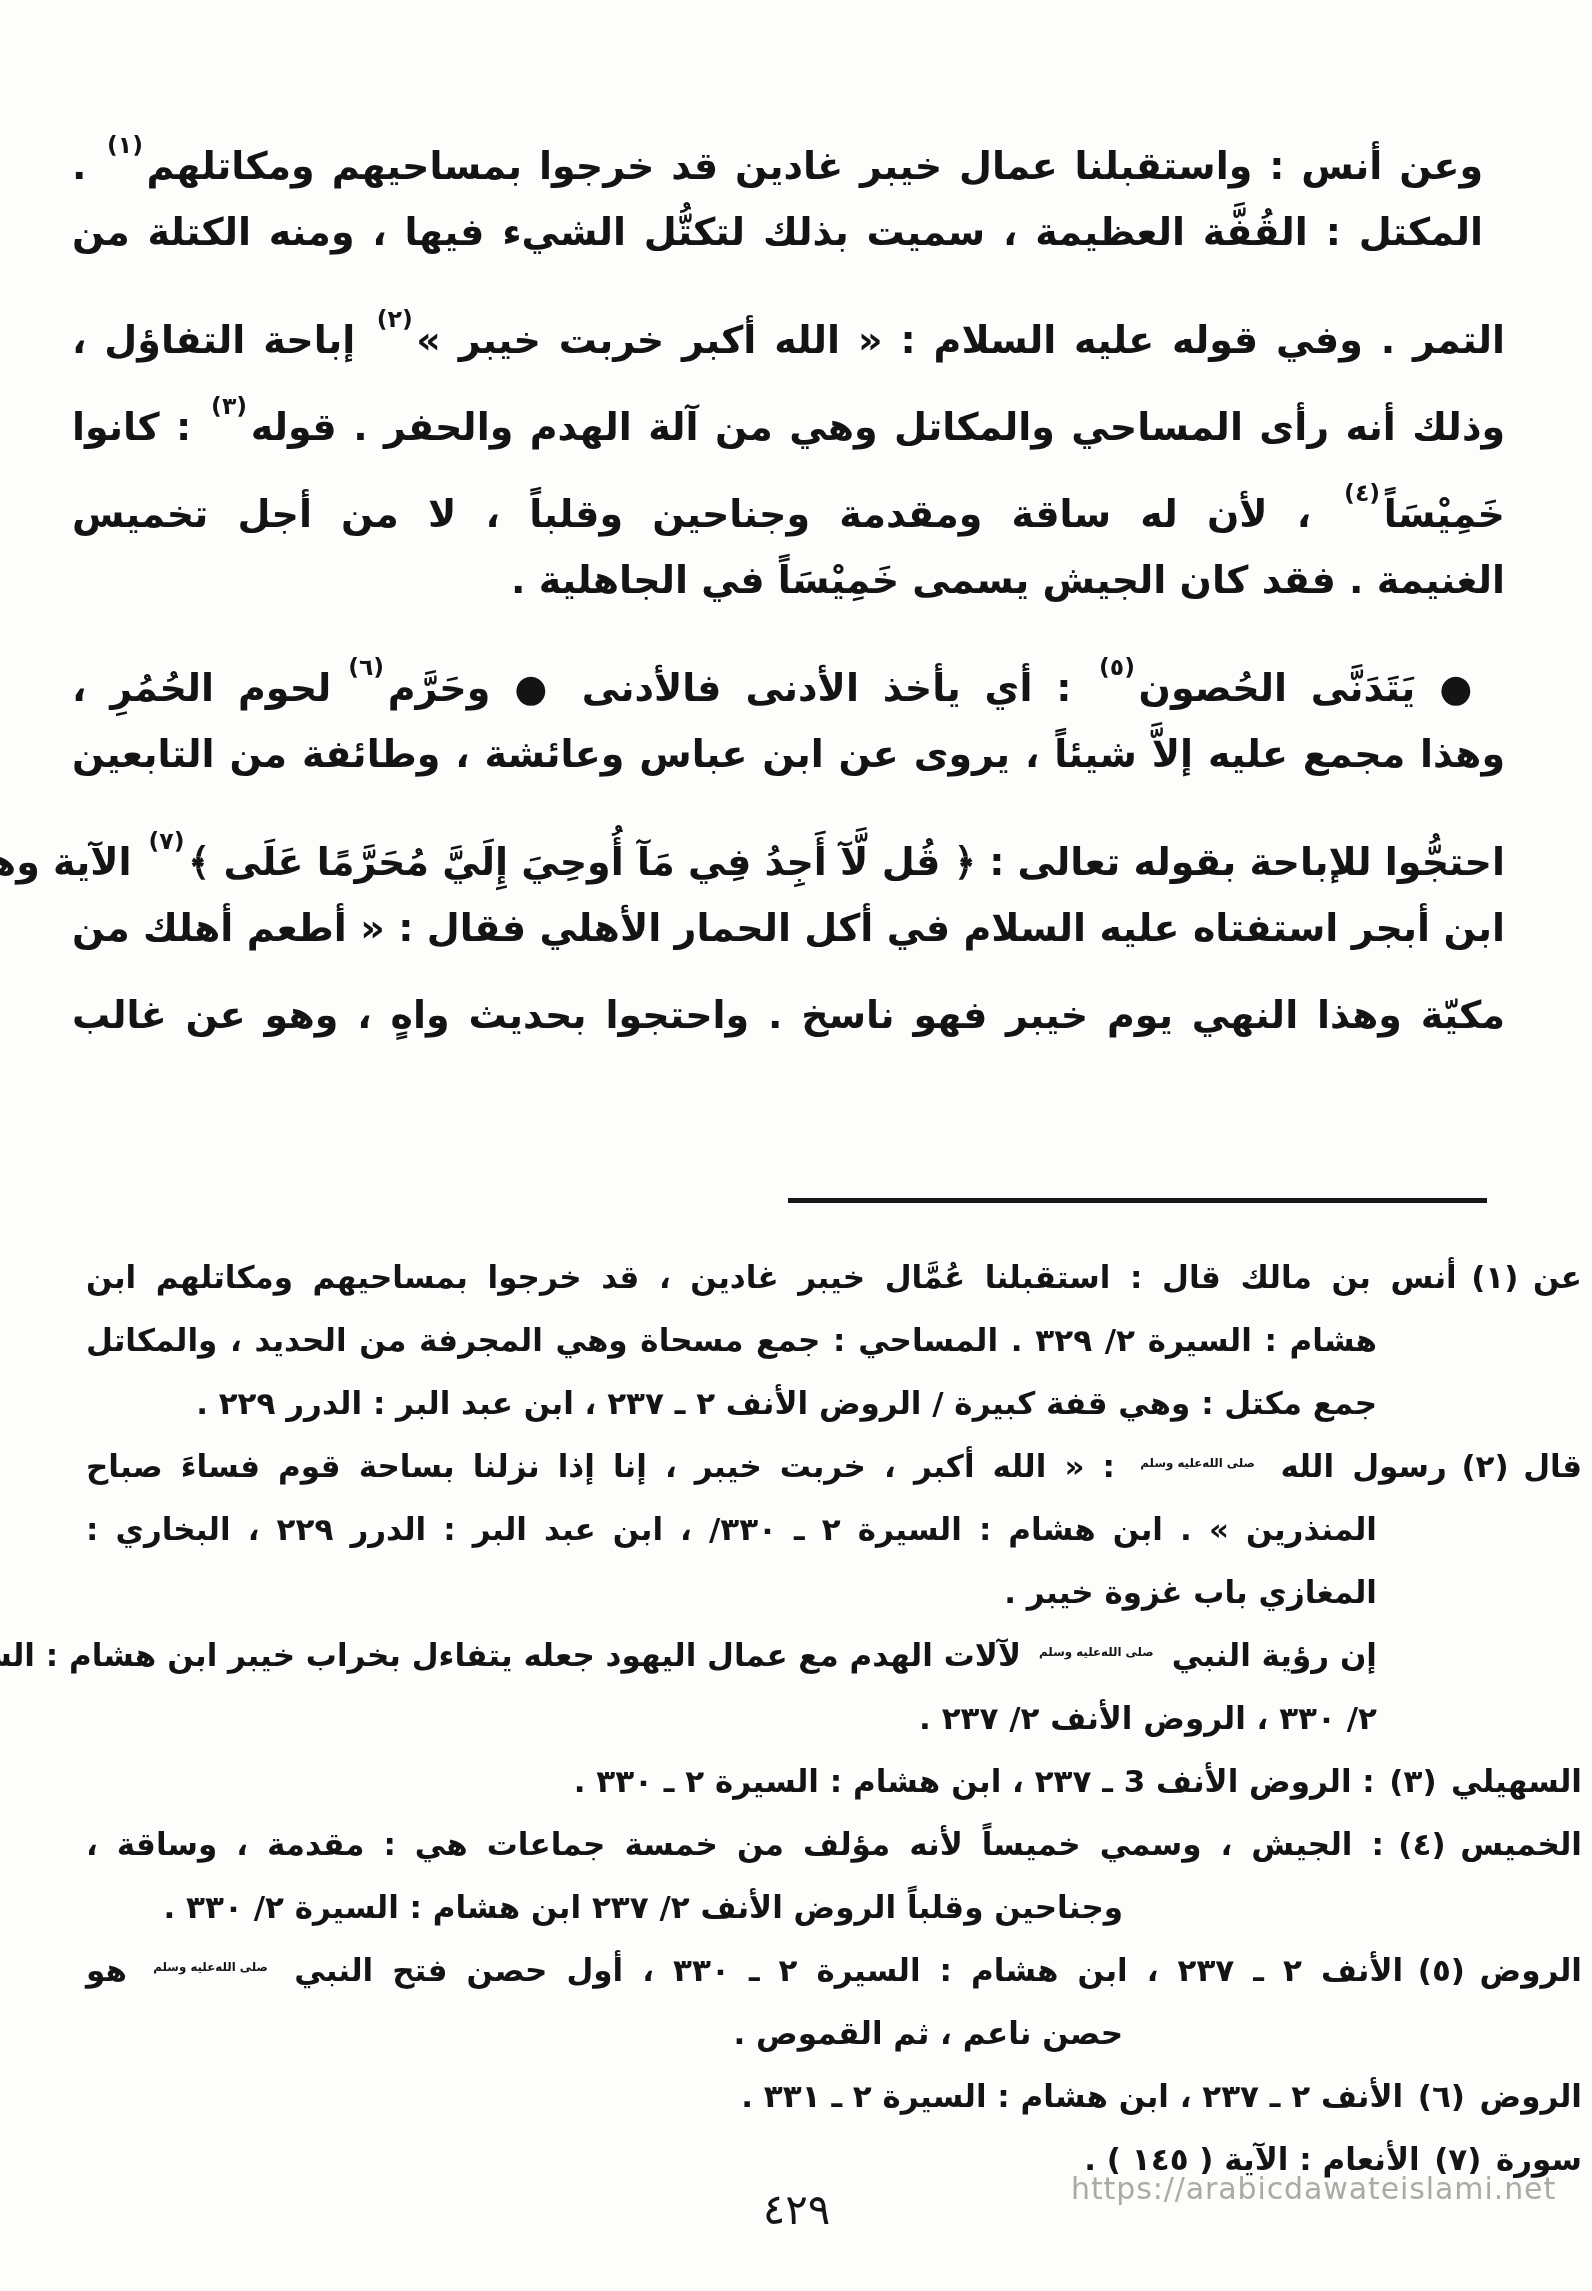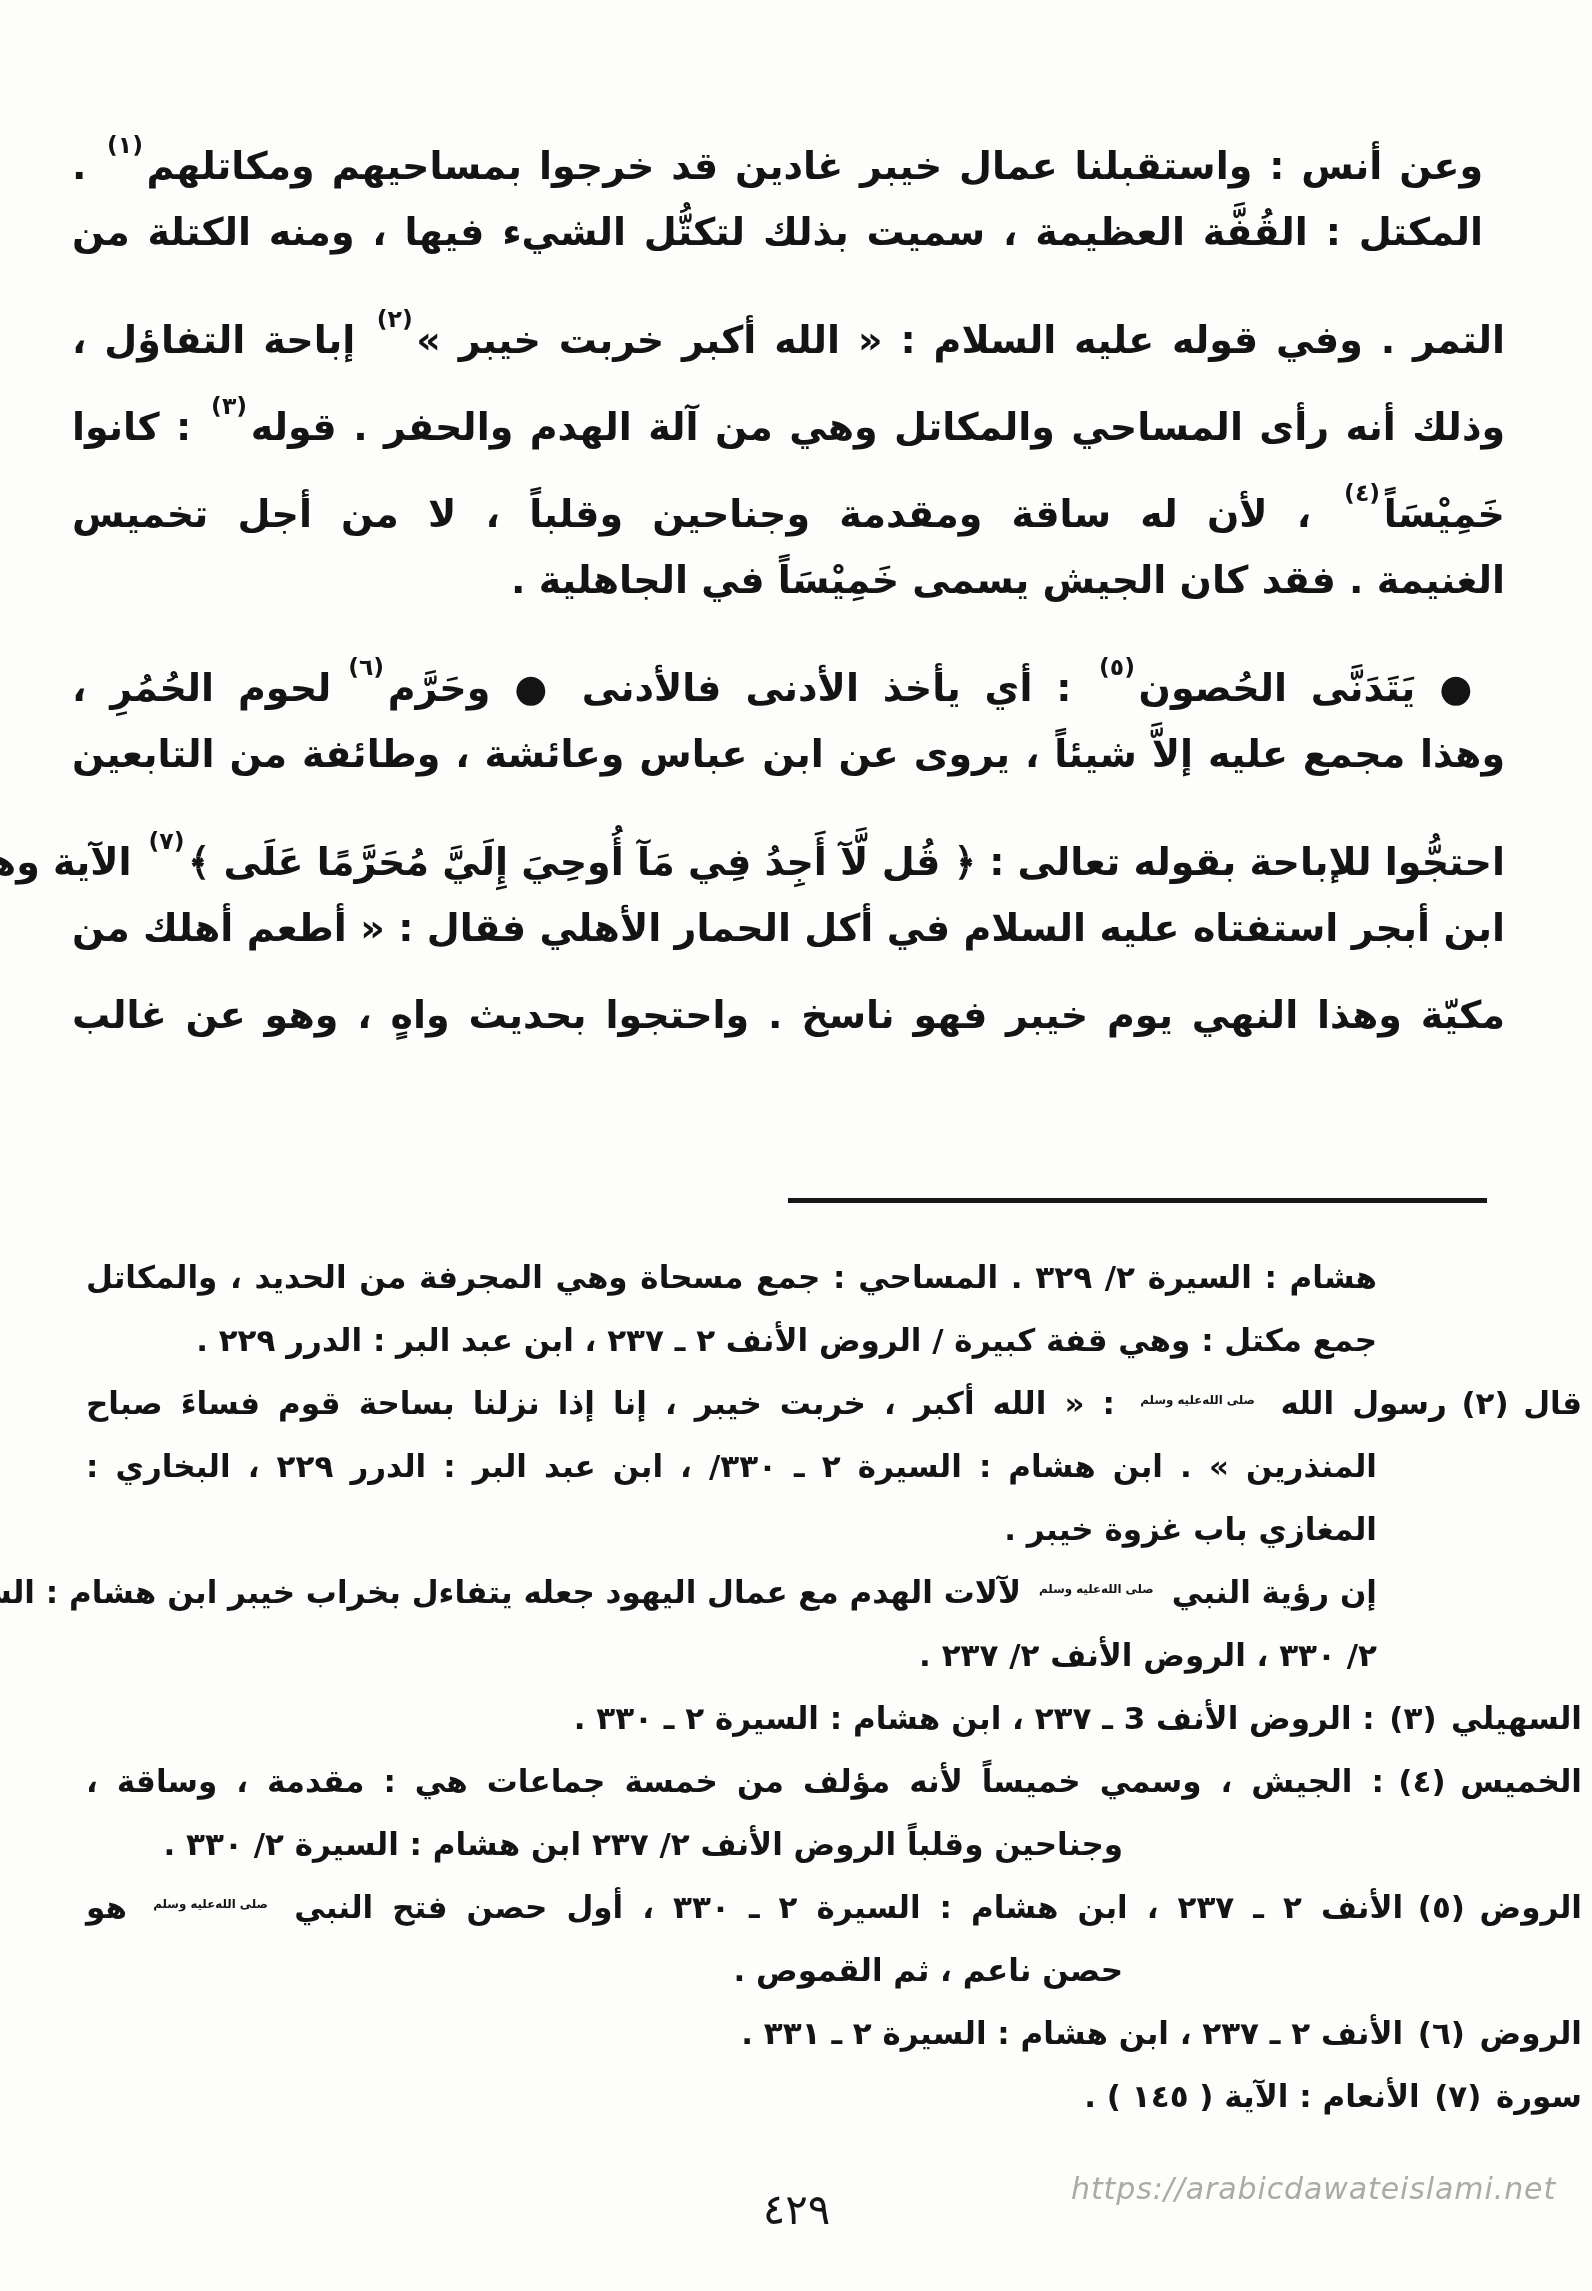--- a/index.html
+++ b/index.html
@@ -33,21 +33,21 @@
   
   .seal{
     display:inline-flex;flex-direction:row;justify-content:center;align-items:center;
     vertical-align:middle;margin:0 7.3px;transform:translateY(-5.5px);
     font-size:11.8px;line-height:13.6px;font-weight:700;text-align:center;white-space:nowrap;
   }
   
   .watermark{
     position:absolute;top:2171px;left:1071px;width:427px;
     font-size:30px;color:#abaaa8;direction:ltr;text-align:left;letter-spacing:0.9px;
-    font-family:"DejaVu Sans",sans-serif;font-weight:400;font-style:italic;
+    font-family:"DejaVu Sans",sans-serif;font-weight:400;
   }
   .page-number{
     position:absolute;top:2185px;left:742px;width:109px;
     font-size:42px;font-weight:400;text-align:center;direction:rtl;
   }
 </style>
 </head>
 <body>
 
 <div class="main-text">
@@ -62,20 +62,21 @@
   <div class="main-line"><span>احتجُّوا للإباحة بقوله تعالى : </span><span class="quran">﴿ قُل لَّآ أَجِدُ فِي مَآ أُوحِيَ إِلَيَّ مُحَرَّمًا عَلَى ﴾</span><sup class="fnref">(٧)</sup><span> الآية وهي</span></div>
   <div class="main-line"><span>ابن أبجر استفتاه عليه السلام في أكل الحمار الأهلي فقال : « أطعم أهلك من</span></div>
   <div class="main-line"><span>مكيّة وهذا النهي يوم خيبر فهو ناسخ . واحتجوا بحديث واهٍ ، وهو عن غالب</span></div>
 </div>
 
 <div class="separator"></div>
 
 <div class="footnotes">
 
   <div>
+    <div class="fn-line"><span>عن</span><span class="fn-num">(١)</span><span>أنس بن مالك قال : استقبلنا عُمَّال خيبر غادين ، قد خرجوا بمساحيهم ومكاتلهم ابن</span></div>
     <div class="fn-line fn-cont"><span>هشام : السيرة ٢/ ٣٢٩ . المساحي : جمع مسحاة وهي المجرفة من الحديد ، والمكاتل</span></div>
     <div class="fn-line fn-cont end"><span>جمع مكتل : وهي قفة كبيرة / الروض الأنف ٢ ـ ٢٣٧ ، ابن عبد البر : الدرر ٢٢٩ .</span></div>
   </div>
 
   <div>
     <div class="fn-line"><span>قال</span><span class="fn-num">(٢)</span><span>رسول الله </span><span class="seal">
           <span>صلى الله</span>
           <span>عليه وسلم</span>
         </span><span> : « الله أكبر ، خربت خيبر ، إنا إذا نزلنا بساحة قوم فساءَ صباح</span></div>
     <div class="fn-line fn-cont"><span>المنذرين » . ابن هشام : السيرة ٢ ـ ٣٣٠/ ، ابن عبد البر : الدرر ٢٢٩ ، البخاري :</span></div>

